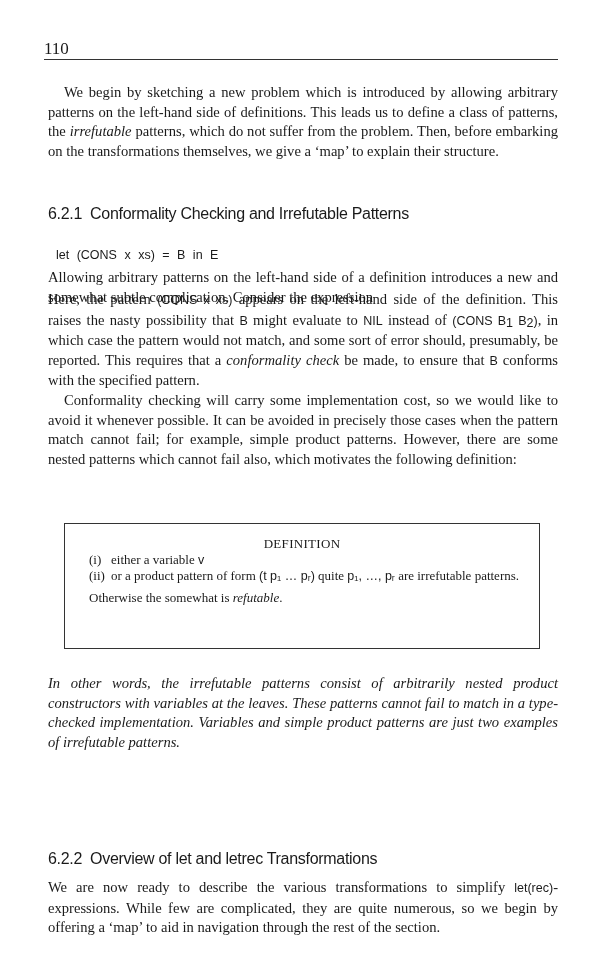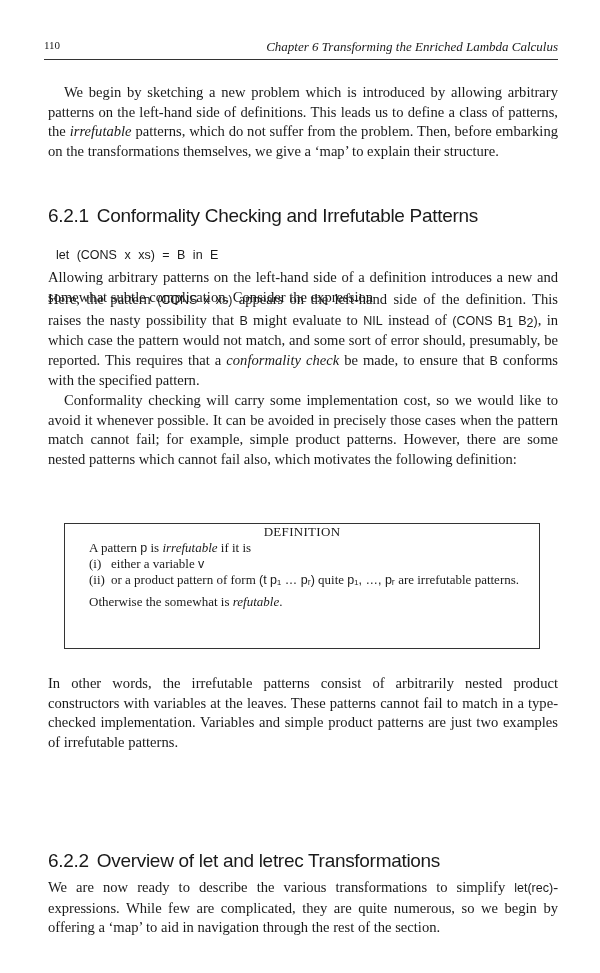--- a/index.html
+++ b/index.html
@@ -1,42 +1,41 @@
 <!DOCTYPE html>
 <html><head>
 <meta charset="utf-8">
 <style>
   html, body { margin: 0; padding: 0; background: #ffffff; }
   body { width: 600px; height: 973px; position: relative; overflow: hidden; color: #1a1a1a;
          font-family: "Liberation Serif", "DejaVu Serif", serif; }
   .abs { position: absolute; }
   .header { left: 44px; top: 37px; width: 514px; height: 22px; border-bottom: 1.5px solid #333; }
-  .page-num { position: absolute; left: 0; top: 2px; font-size: 11px; }
+  .page-num { position: absolute; left: 0; top: 2px; font-size: 17px; }
   .running-head { position: absolute; right: 0; top: 2px; font-size: 13px; font-style: italic; }
   .para { left: 48px; width: 510px; font-size: 14.6px; line-height: 19.6px; text-align: justify; }
   .para p { margin: 0; }
   .indent { text-indent: 16px; }
-  .sect { left: 48px; font-family: "Liberation Sans", "DejaVu Sans", sans-serif; font-size: 19px; letter-spacing: -0.3px; }
+  .sect { left: 48px; font-family: "Liberation Sans", "DejaVu Sans", sans-serif; font-size: 16px; letter-spacing: -0.3px; }
   .sect .num { margin-right: 8px; }
   .code { font-family: "Liberation Sans", "DejaVu Sans", sans-serif; font-size: 12.5px; }
   .display { left: 56px; top: 248px; word-spacing: 4px; }
   .defbox { left: 64px; top: 523px; width: 474px; height: 124px; border: 1.2px solid #333; font-size: 13px; line-height: 16px; }
-  .def-title { text-align: center; font-size: 13px; letter-spacing: 0.3px; }
+  .def-title { text-align: center; margin-top: 12px; font-size: 13px; letter-spacing: 0.3px; }
   .def-body { margin-left: 24px; margin-right: 16px; }
   .def-item { display: flex; }
   .def-item .lbl { width: 22px; flex: none; }
   sub { font-size: 9px; vertical-align: -2px; line-height: 0; }
   i { }
 </style>
 </head>
 <body>
 
 <div class="abs header">
   <span class="page-num">110</span>
-  <span class="running-head">Chapter 6  Transforming the Enriched Lambda Calculus</span>
 </div>
 
 <div class="abs para" style="top:83px;">
   <p class="indent"><span>We begin by sketching a new problem which is introduced by allowing arbitrary patterns on the left-hand side of definitions. This leads us to define a class of patterns, the </span><i>irrefutable</i><span> patterns, which do not suffer from the problem. Then, before embarking on the transformations themselves, we give a ‘map’ to explain their structure.</span></p>
 </div>
 
 <div class="abs sect" style="top:205px;">
   <span class="num">6.2.1</span><span>Conformality Checking and Irrefutable Patterns</span>
 </div>
 
@@ -47,34 +46,33 @@
 <div class="abs code display">let (CONS x xs) = B in E</div>
 
 <div class="abs para" style="top:290px;">
   <p><span>Here, the pattern </span><span class="code">(CONS x xs)</span><span> appears on the left-hand side of the definition. This raises the nasty possibility that </span><span class="code">B</span><span> might evaluate to </span><span class="code">NIL</span><span> instead of </span><span class="code">(CONS B</span><sub class="code">1</sub><span class="code"> B</span><sub class="code">2</sub><span class="code">)</span><span>, in which case the pattern would not match, and some sort of error should, presumably, be reported. This requires that a </span><i>conformality check</i><span> be made, to ensure that </span><span class="code">B</span><span> conforms with the specified pattern.</span></p>
   <p class="indent">Conformality checking will carry some implementation cost, so we would like to avoid it whenever possible. It can be avoided in precisely those cases when the pattern match cannot fail; for example, simple product patterns. However, there are some nested patterns which cannot fail also, which motivates the following definition:</p>
 </div>
 
 <div class="abs defbox">
   <div class="def-title">DEFINITION</div>
   <div class="def-body">
-    <div><span>A pattern </span><span class="code">p</span><span> is </span><i>irrefutable</i><span> if it is</span></div>
     <div class="def-item">
       <span class="lbl">(i)</span>
       <span><span>either a variable </span><span class="code">v</span></span>
     </div>
     <div class="def-item">
       <span class="lbl">(ii)</span>
       <span><span>or a product pattern of form </span><span class="code">(t p₁ … pᵣ)</span><span> quite </span><span class="code">p₁, …, pᵣ</span><span> are irrefutable patterns.</span></span>
     </div>
     <div style="margin-top:6px;"><span>Otherwise the somewhat is </span><i>refutable</i><span>.</span></div>
   </div>
 </div>
 
-<div class="abs para" style="top:674px;">
+<div class="abs para" style="top:674px;font-style:italic;">
   <p>In other words, the irrefutable patterns consist of arbitrarily nested product constructors with variables at the leaves. These patterns cannot fail to match in a type-checked implementation. Variables and simple product patterns are just two examples of irrefutable patterns.</p>
 </div>
 
 <div class="abs sect" style="top:850px;">
   <span class="num">6.2.2</span><span>Overview of </span><span>let</span><span> and </span><span>letrec</span><span> Transformations</span>
 </div>
 
 <div class="abs para" style="top:878px;">
   <p><span>We are now ready to describe the various transformations to simplify </span><span class="code">let(rec)</span><span>-expressions. While few are complicated, they are quite numerous, so we begin by offering a ‘map’ to aid in navigation through the rest of the section.</span></p>
 </div>

